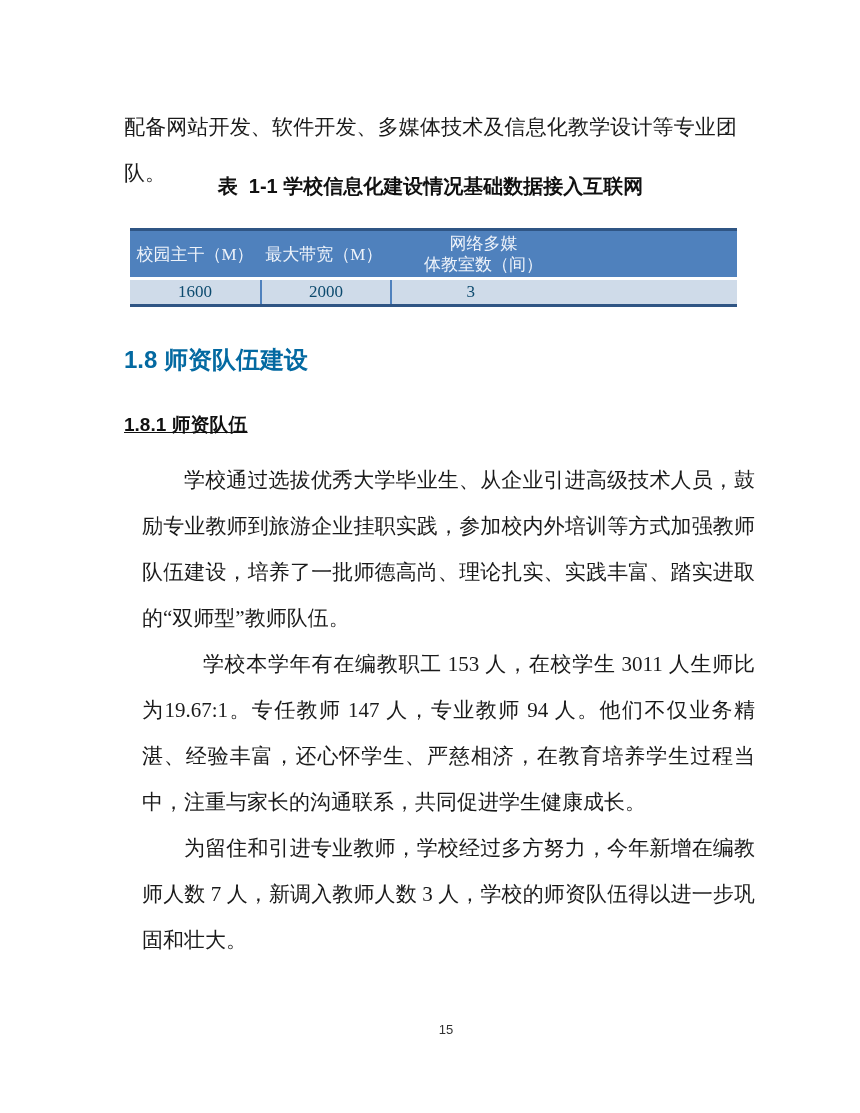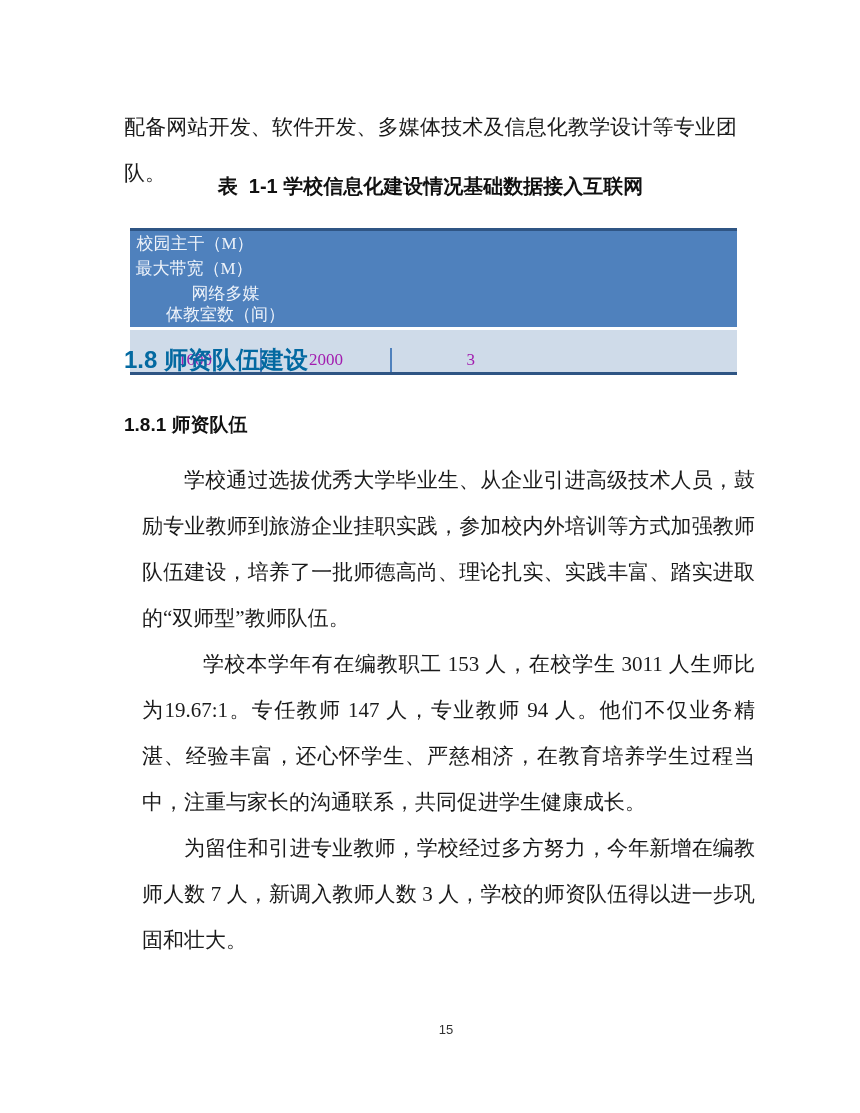--- a/index.html
+++ b/index.html
@@ -31,48 +31,47 @@
     color:#111;
   }
   .data-table{
     position:absolute;top:228px;left:130px;width:607px;
     border-top:3px solid var(--border-dark);
     font-size:17px;
   }
   .thead{
     display:flex;background:var(--header-bg);color:var(--header-text);
     min-height:46px;
-    flex-direction:column;
   }
   .th{
     display:flex;align-items:center;justify-content:center;
     text-align:center;white-space:pre-line;line-height:21px;
     padding:2px 0;
   }
   .trow{
     display:flex;background:var(--row-bg);
     border-top:3px solid #ffffff;
     border-bottom:3px solid var(--border-dark);
     min-height:24px;
   }
   .td{
     display:flex;align-items:center;justify-content:center;
-    text-align:center;line-height:24px;color:#a21caf;margin-top:18px;
+    text-align:center;line-height:24px;color:#0c4a6e;
   }
   .td + .td{border-left:2px solid var(--divider);}
   .c0{width:21.4%;} .c1{width:21.1%;} .c2{width:26%;} .c3{width:31.5%;}
   .h1{
     position:absolute;top:344px;left:124px;width:613px;
     font-family:"Liberation Sans","DejaVu Sans",sans-serif;
     font-weight:bold;font-size:24px;color:#0369a1;
   }
   .h2{
     position:absolute;top:412px;left:124px;width:613px;
     font-family:"Liberation Sans","DejaVu Sans",sans-serif;
-    font-weight:bold;font-size:19px;color:#111;
+    font-weight:bold;font-size:19px;color:#111;text-decoration:underline;
   }
   .body-text{
     position:absolute;top:457px;left:124px;width:613px;
     font-size:21px;line-height:46px;text-align:justify;margin-left:18px;
   }
   .body-text p{margin:0;}
   .indent-2{text-indent:2em;}
   .indent-3{text-indent:2.9em;}
   .page-number{
     position:absolute;top:1022px;left:16px;width:860px;

